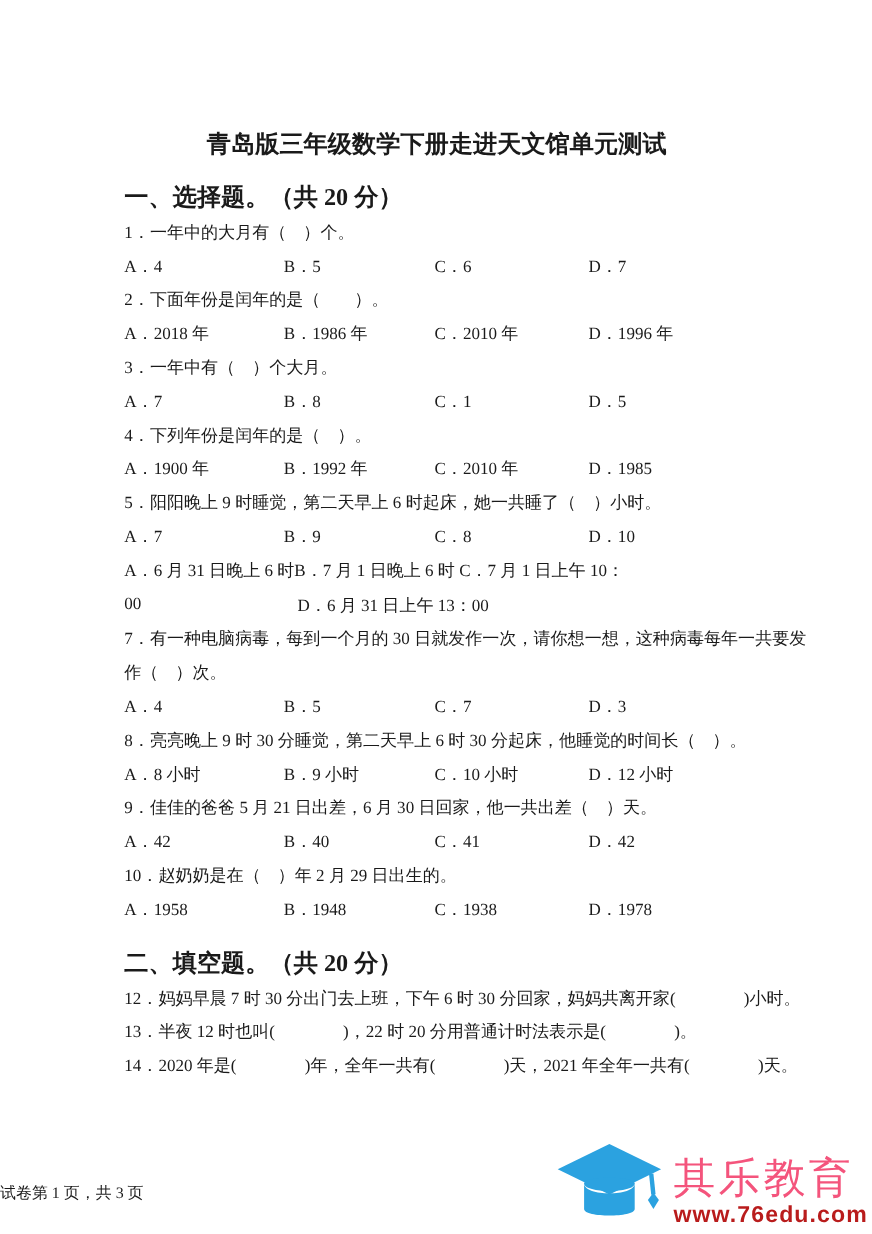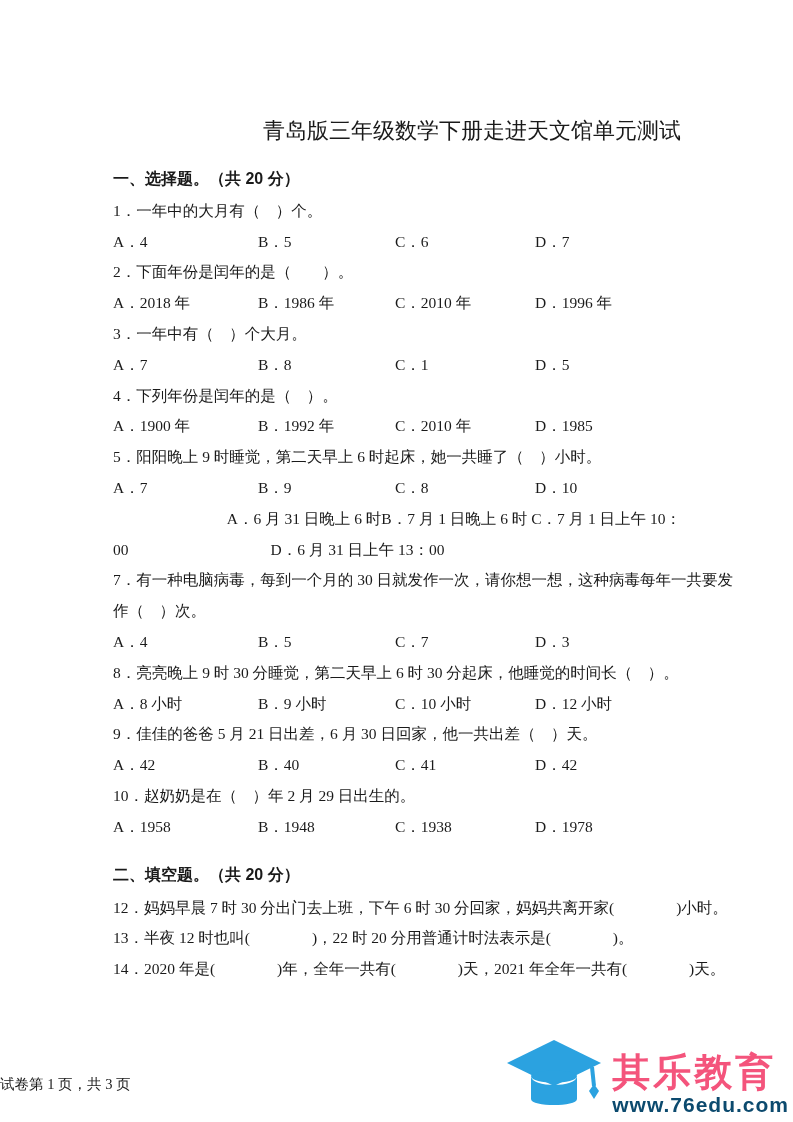--- a/index.html
+++ b/index.html
@@ -3,54 +3,54 @@
 <meta charset="utf-8">
 <style>
   html,body { margin:0; padding:0; background:#ffffff; }
   .page {
     position:relative; width:793px; height:1122px; background:#ffffff;
     font-family:"Liberation Serif","DejaVu Serif",serif;
     color:#1a1a1a; overflow:hidden;
   }
   .content { position:absolute; left:113px; top:116px; width:568px; }
   .title {
-    margin:0 0 14px 0; text-align:right;
-    font-size:22px; font-weight:400;
+    margin:0 0 14px 0; text-align:center;
+    font-size:22px; font-weight:700;
     font-family:"Liberation Sans","DejaVu Sans",sans-serif;
   }
   .line {
     height:30.8px; display:flex; align-items:center;
     font-size:15.5px; margin:0; white-space:nowrap;
   }
   .heading {
-    height:34px; font-size:16px; font-weight:700;
-    font-family:Liberation Sans, sans-serif;
+    height:34px; font-size:22px; font-weight:700;
+    font-family:Liberation Serif, serif;
     margin-top:16px;
   }
   .opts { display:grid; grid-template-columns:145px 137px 140px 1fr; align-items:center; }
-  .optline-split { justify-content:flex-end; }
+  .optline-split { justify-content:flex-start; }
   .indent-d { margin-left:142px; }
   .footer {
     position:absolute; left:0; right:0; bottom:28px;
     text-align:left; font-size:14.5px; color:#1a1a1a;
   }
   .logo {
     position:absolute; right:4px; bottom:6px;
     display:flex; align-items:flex-end; gap:8px;
   }
   .logo svg { display:block; }
   .logo-text { display:flex; flex-direction:column; align-items:flex-start; }
   .logo-name {
     font-family:"Liberation Sans","DejaVu Sans",sans-serif;
-    font-size:38px; font-weight:700; color:#f4547c;
+    font-size:38px; font-weight:400; color:#f4547c;
     letter-spacing:3px; line-height:1.05;text-align:center;
   }
   .logo-url {
     font-family:"Liberation Sans","DejaVu Sans",sans-serif;
-    font-size:21px; font-weight:700; color:#0c4a6e;
+    font-size:21px; font-weight:700; color:#b91c1c;
     letter-spacing:1px; line-height:1.1;
   }
 </style>
 </head>
 <body>
 
 <div class="page">
   <div class="content">
 
     <h1 class="title">青岛版三年级数学下册走进天文馆单元测试</h1>

